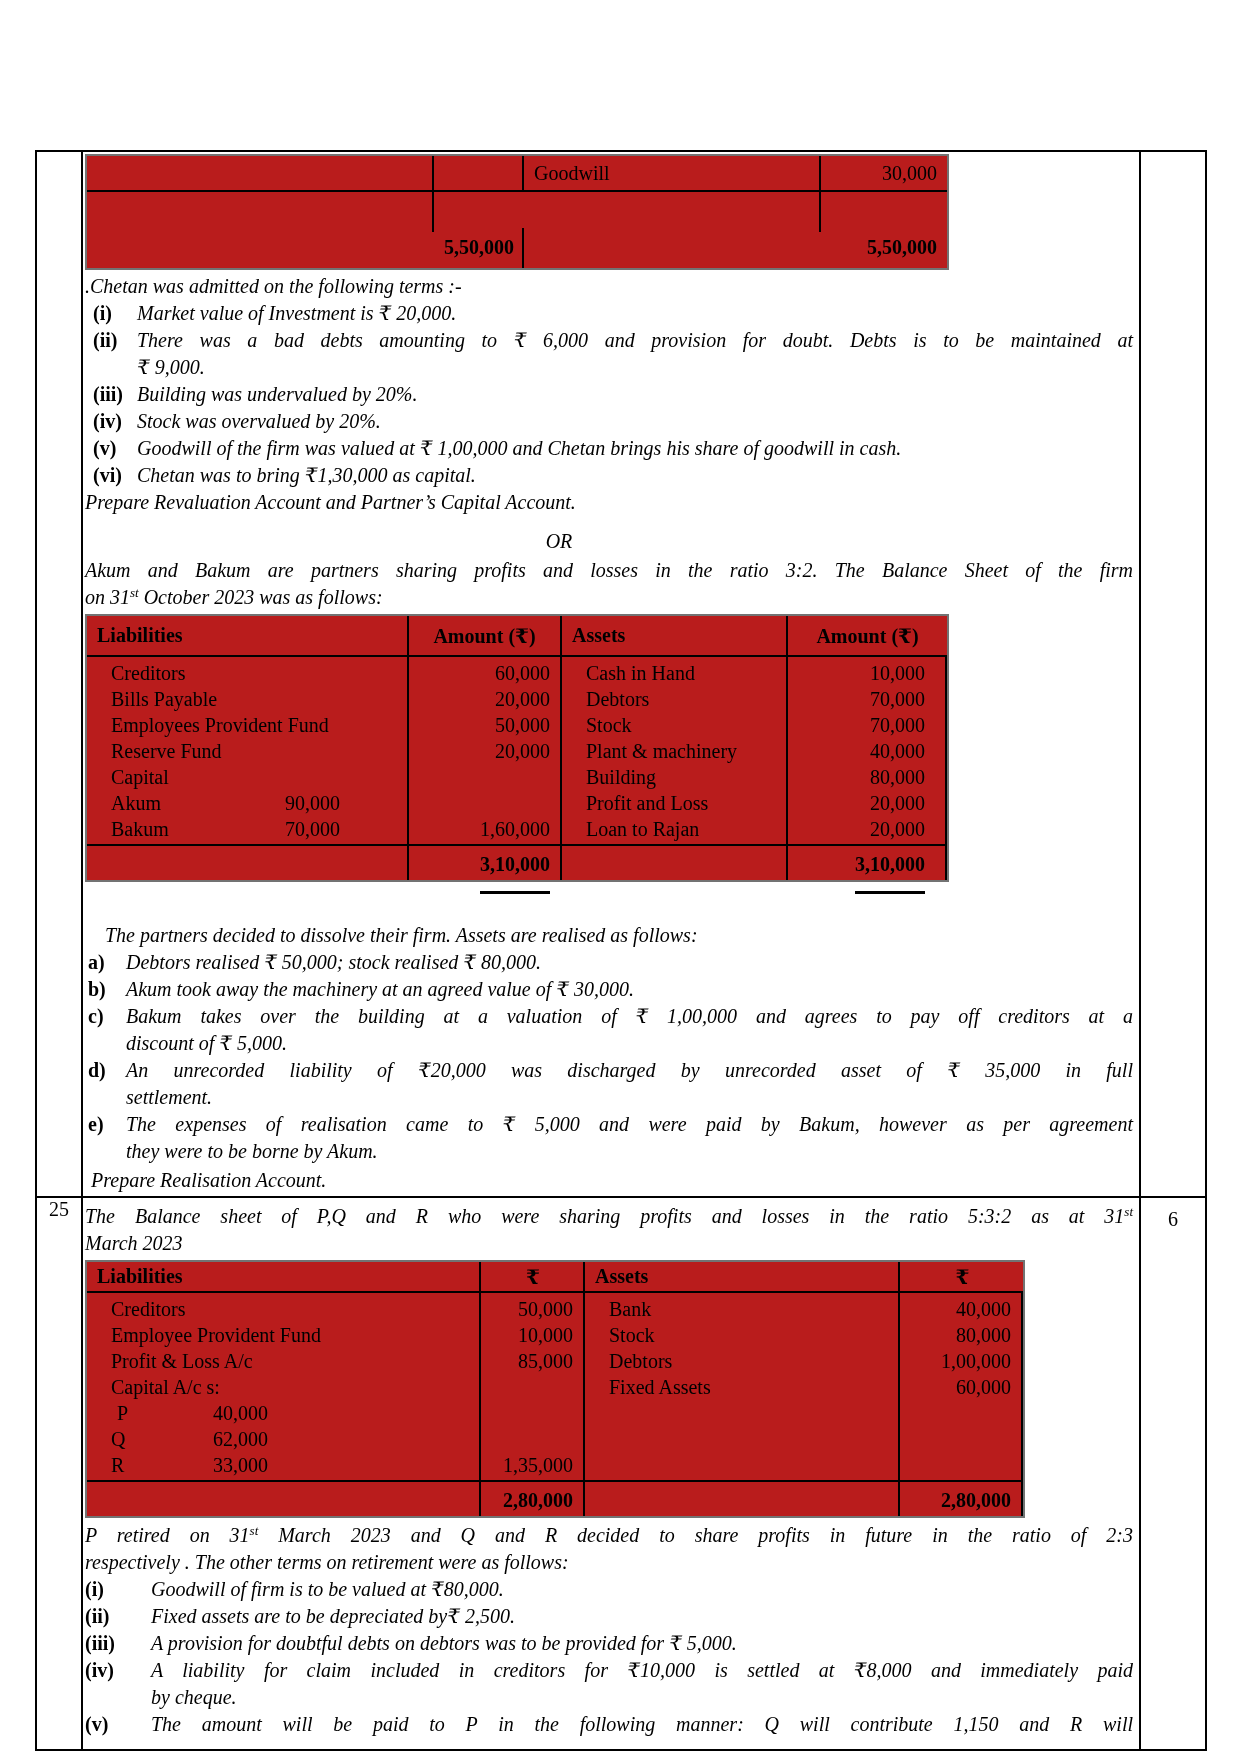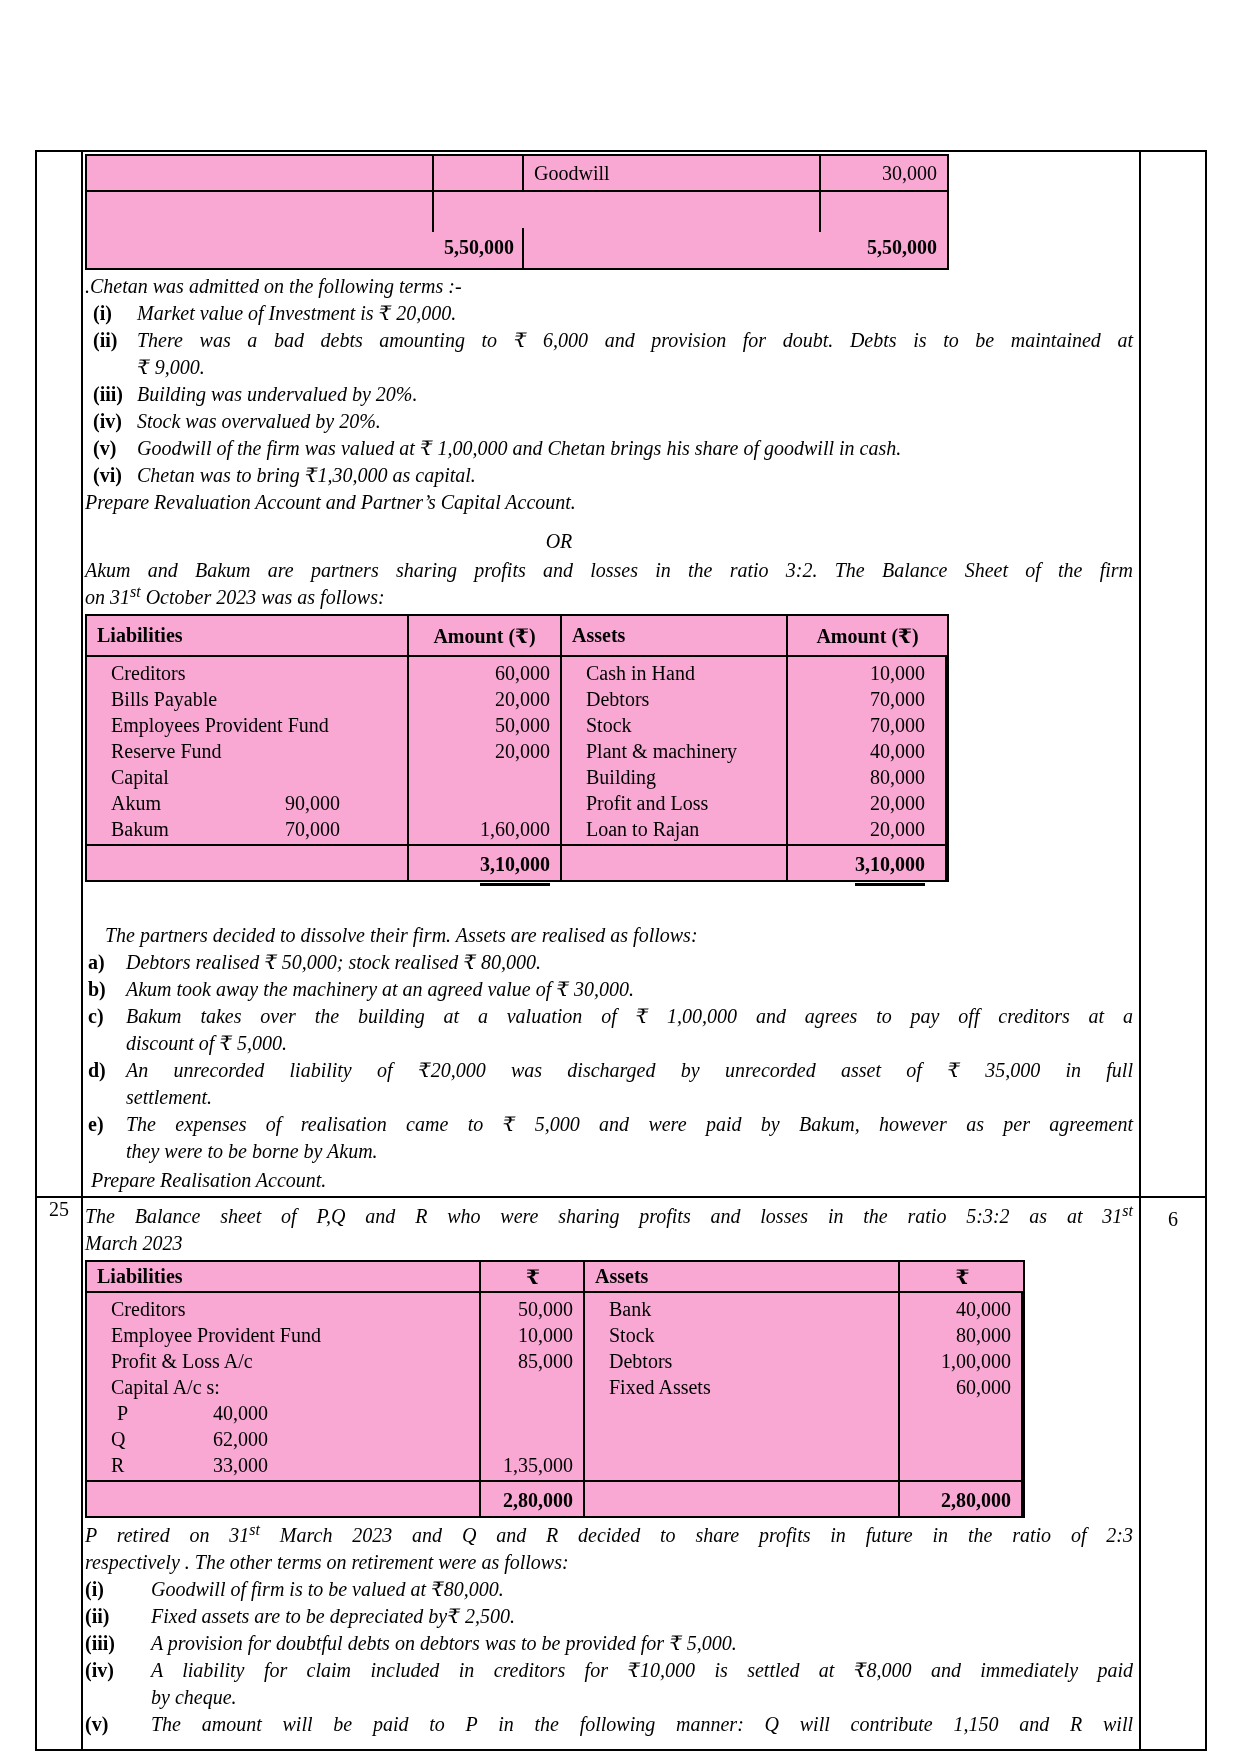--- a/index.html
+++ b/index.html
@@ -18,37 +18,37 @@
   .qcell { border-right:2px solid #000; text-align:center; padding-top:0; }
   .maincell { border-right:2px solid #000; padding:1px 6px 2px 2px; }
   .mkcell { text-align:center; padding-top:10px; }
   .rb { border-bottom:2px solid #000; }
   .h1row { min-height:968px; }
   .h2row { min-height:551px; }
 
   .ln { line-height:27px;font-style:italic; }
   .just { text-align:justify; text-align-last:justify; }
   .b { font-weight:bold;margin-top:36px; }
-  sup { font-size:16px; line-height:0; vertical-align:7px; }
+  sup { font-size:13px; line-height:0; vertical-align:7px; }
 
   .orline { text-align:center; padding-right:100px; margin-top:12px; }
   .indent20 { padding-left:20px;margin-top:40px; }
   .indent6 { padding-left:6px; }
   .mt2 { margin-top:2px; } .mt4 { margin-top:4px; }
 
   .item { display:flex; line-height:27px; }
   .item .mk { font-weight:bold; flex:0 0 44px; }
   .item .tx { flex:1 1 auto; }
   .lst1 .item { padding-left:8px; }
   .lst2 .item { padding-left:3px; }
   .lst2 .item .mk { flex-basis:38px; }
   .lst3 .item .mk { flex-basis:66px; }
 
   
-  .tbl { display:grid; border:2px solid #000000; background:#f9a8d4; }
+  .tbl { display:grid; border:2px solid #737373; background:#b91c1c; }
   .mini { grid-template-columns:347px 90px 297px 126px; width:864px; margin:1px 0 3px 0; }
   .mini > div { border-right:2px solid #000; height:36px; line-height:34px; padding:0 10px; }
   .mini > div:nth-child(4n) { border-right:none; }
   .mini > div:nth-child(-n+4) { border-bottom:2px solid #000; }
   .mini > div:nth-child(n+5) { height:40px; line-height:38px; }
   .mini .amt { text-align:right; }
 
   .bs1 { grid-template-columns:322px 153px 226px 159px; width:864px; margin:3px 0 4px 0; }
   .bs2 { grid-template-columns:394px 104px 315px 123px; width:940px; margin:3px 0 4px 0; }
   .th { border-right:2px solid #000; border-bottom:2px solid #000; font-weight:bold; padding:8px 8px 7px 10px; }
@@ -59,21 +59,21 @@
   .bl { height:26px; line-height:26px; padding-left:10px; position:relative; white-space:nowrap; }
   .bl.amt { text-align:right; padding-left:0; padding-right:10px; }
   .bs1 .c4 .bl.amt { padding-right:20px; }
   .sub { position:absolute; left:184px; }
   .bs2 .sub { left:112px; }
   .bl.ind { padding-left:16px; }
   .tf { border-top:2px solid #000; border-right:2px solid #000; height:36px; line-height:32px; padding-top:2px; }
   .tf.amt { text-align:right; padding-right:10px; }
   .bs1 .tf.amt.c4x { padding-right:20px; }
   .tot { font-weight:bold; }
-  .bs1 .tot { border-bottom:3px solid #000; padding-bottom:8px; }
+  .bs1 .tot { border-bottom:3px solid #000; padding-bottom:16px; }
 </style>
 </head>
 <body>
 
 <div class="frame">
 
   <div class="qcell rb h1row"></div>
 
   <div class="maincell rb h1row">
 

